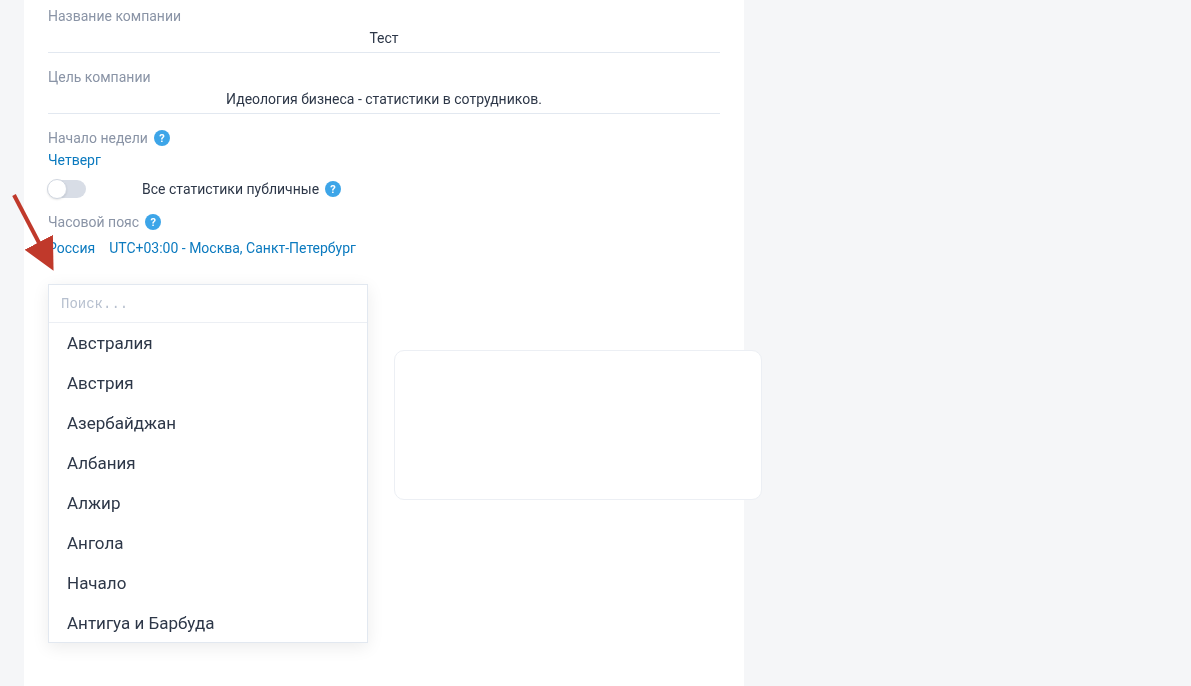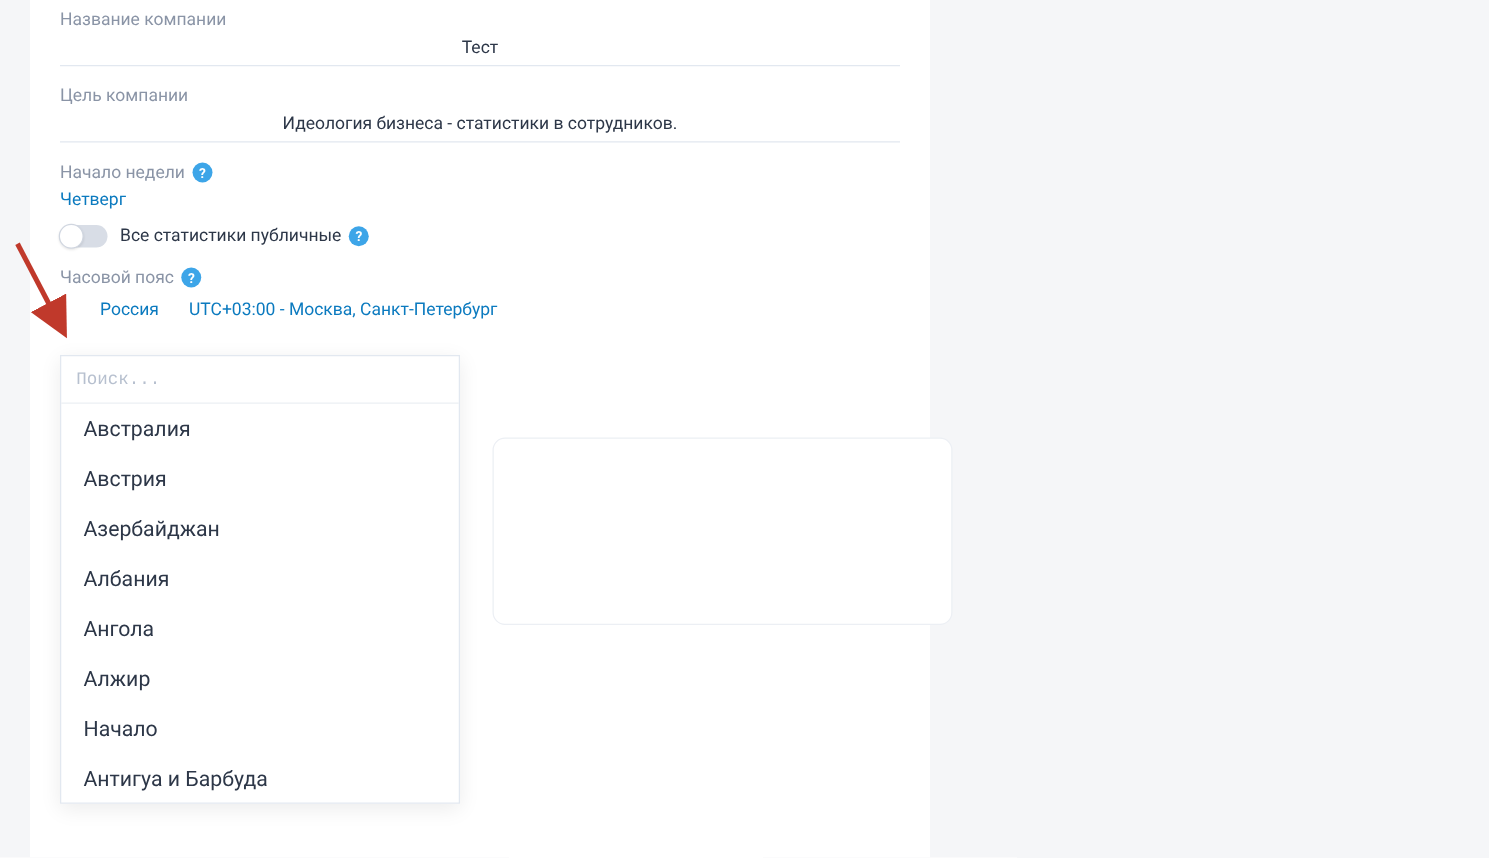--- a/index.html
+++ b/index.html
@@ -81,26 +81,26 @@
       left: -1px;
       top: -1px;
       box-shadow: 0 1px 2px rgba(0,0,0,0.1);
     }
     .toggle-label {
       color: #2d3748;
       font-size: 14px;
       display: inline-flex;
       align-items: center;
       gap: 6px;
+      margin-left: 46px;
     }
     .tz-row {
       display: flex;
-      gap: 24px;
+      gap: 14px;
       margin-top: 4px;
-      margin-left: 32px;
     }
     .dropdown {
       position: absolute;
       left: 24px;
       top: 284px;
       width: 320px;
       background: #fff;
       border: 1px solid #e2e8f0;
       box-shadow: 0 4px 16px rgba(0,0,0,0.08);
       z-index: 10;
@@ -205,22 +205,22 @@
 
   <div class="dropdown">
     <div class="dropdown-search">
       <input type="text" placeholder="Поиск..." style="">
     </div>
     <div class="dropdown-list">
       <div class="dropdown-item">Австралия</div>
       <div class="dropdown-item">Австрия</div>
       <div class="dropdown-item">Азербайджан</div>
       <div class="dropdown-item">Албания</div>
+      <div class="dropdown-item">Алжир</div>
       <div class="dropdown-item">Ангола</div>
-      <div class="dropdown-item">Алжир</div>
       <div class="dropdown-item">Начало</div>
       <div class="dropdown-item">Антигуа и Барбуда</div>
       <div class="dropdown-item">Аргентина</div>
 
     </div>
   </div>
 
 </div>
 
 <svg class="arrow-annotation" width="60" height="90">

